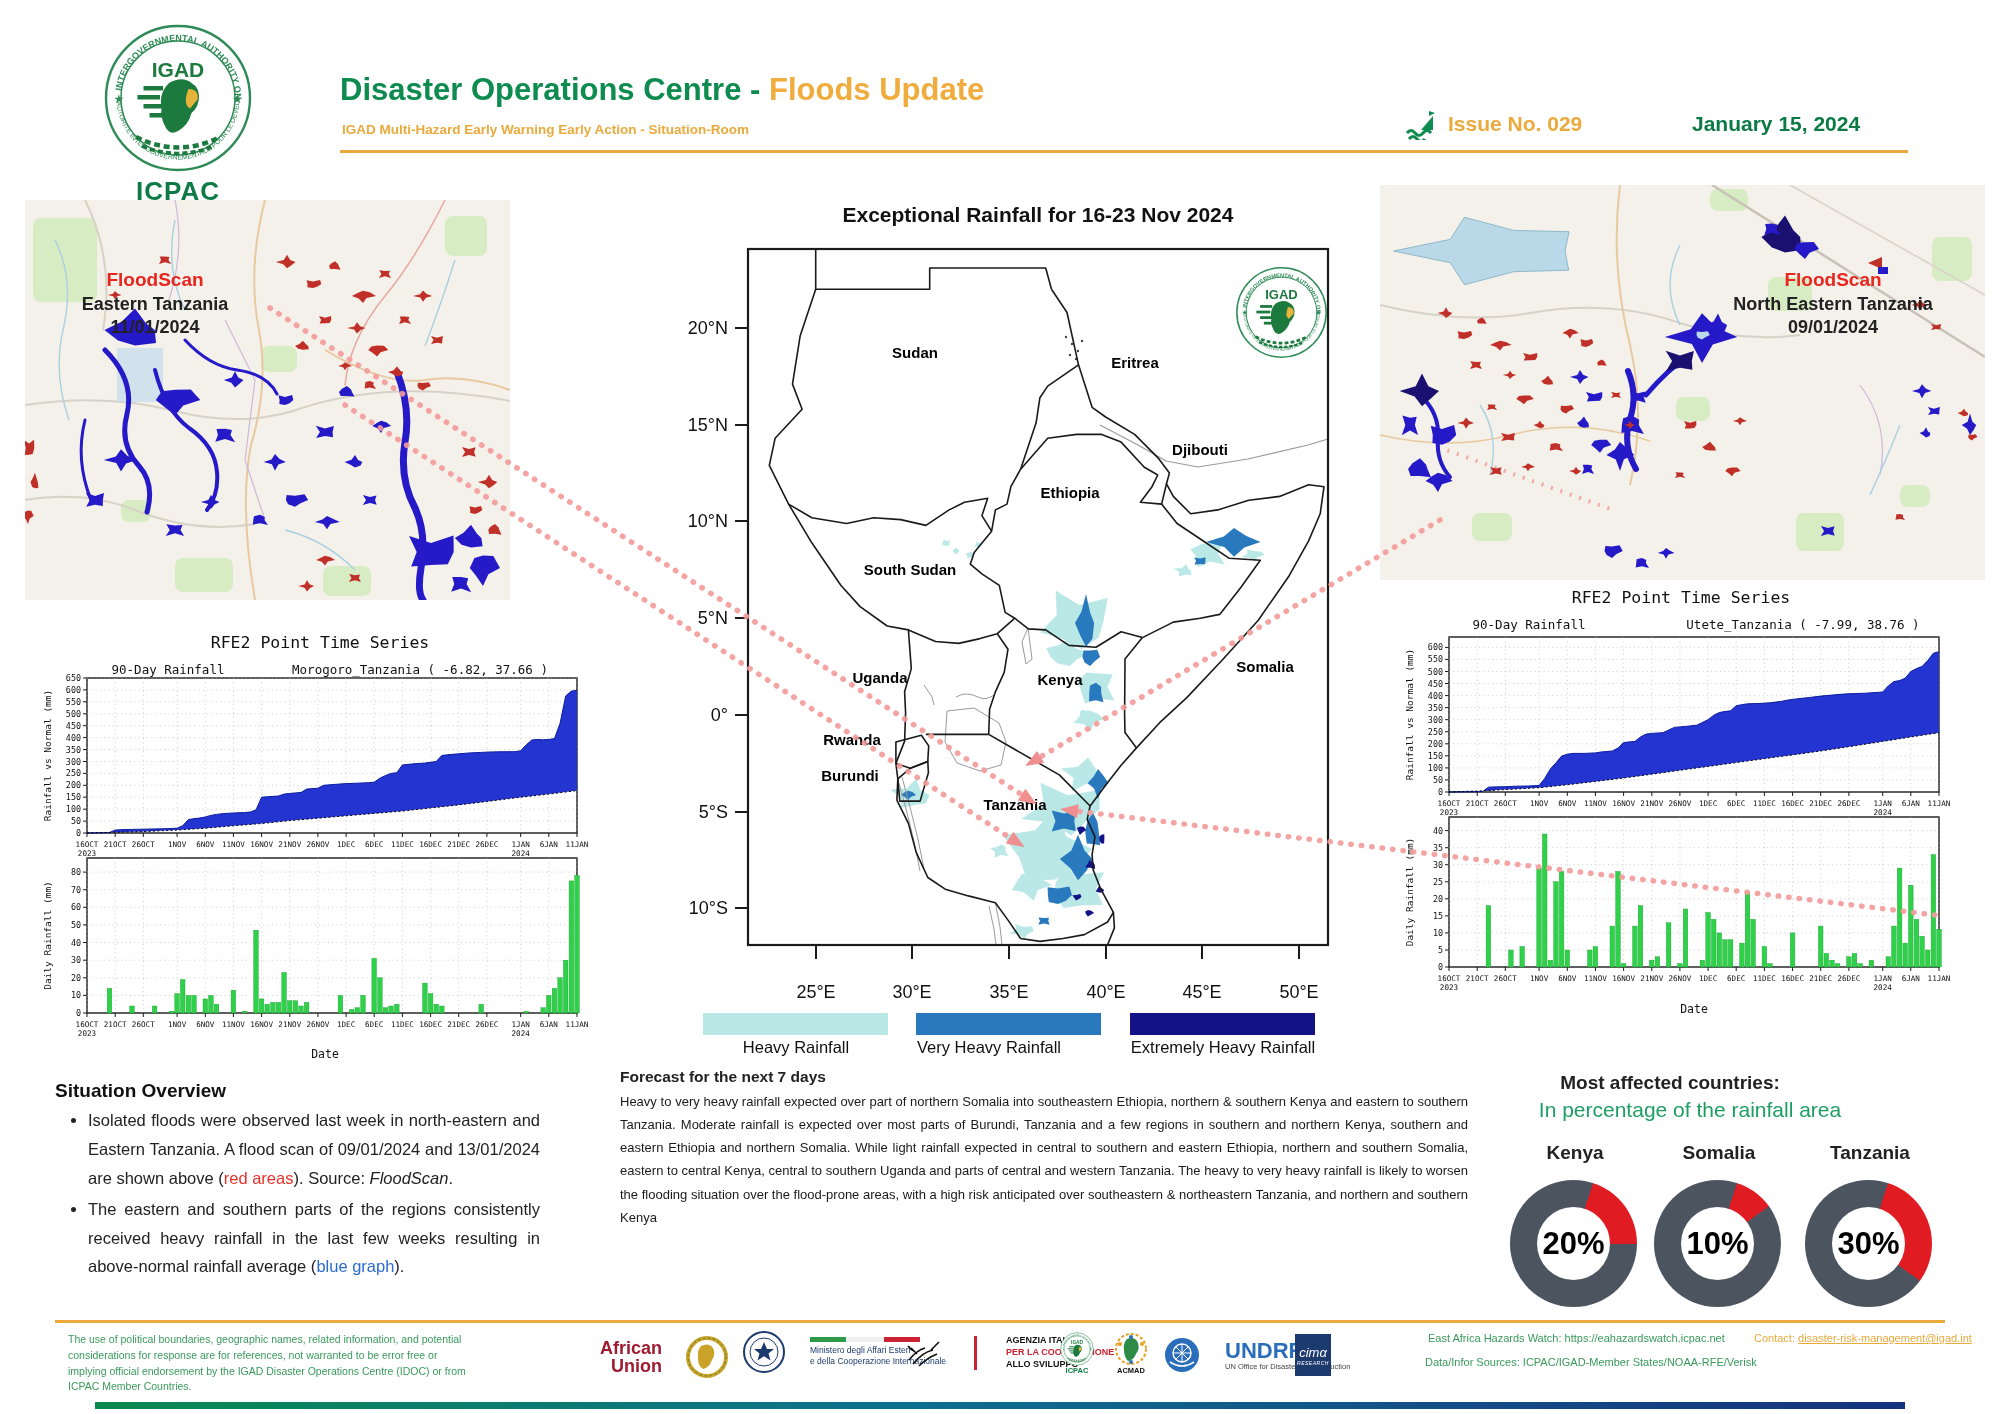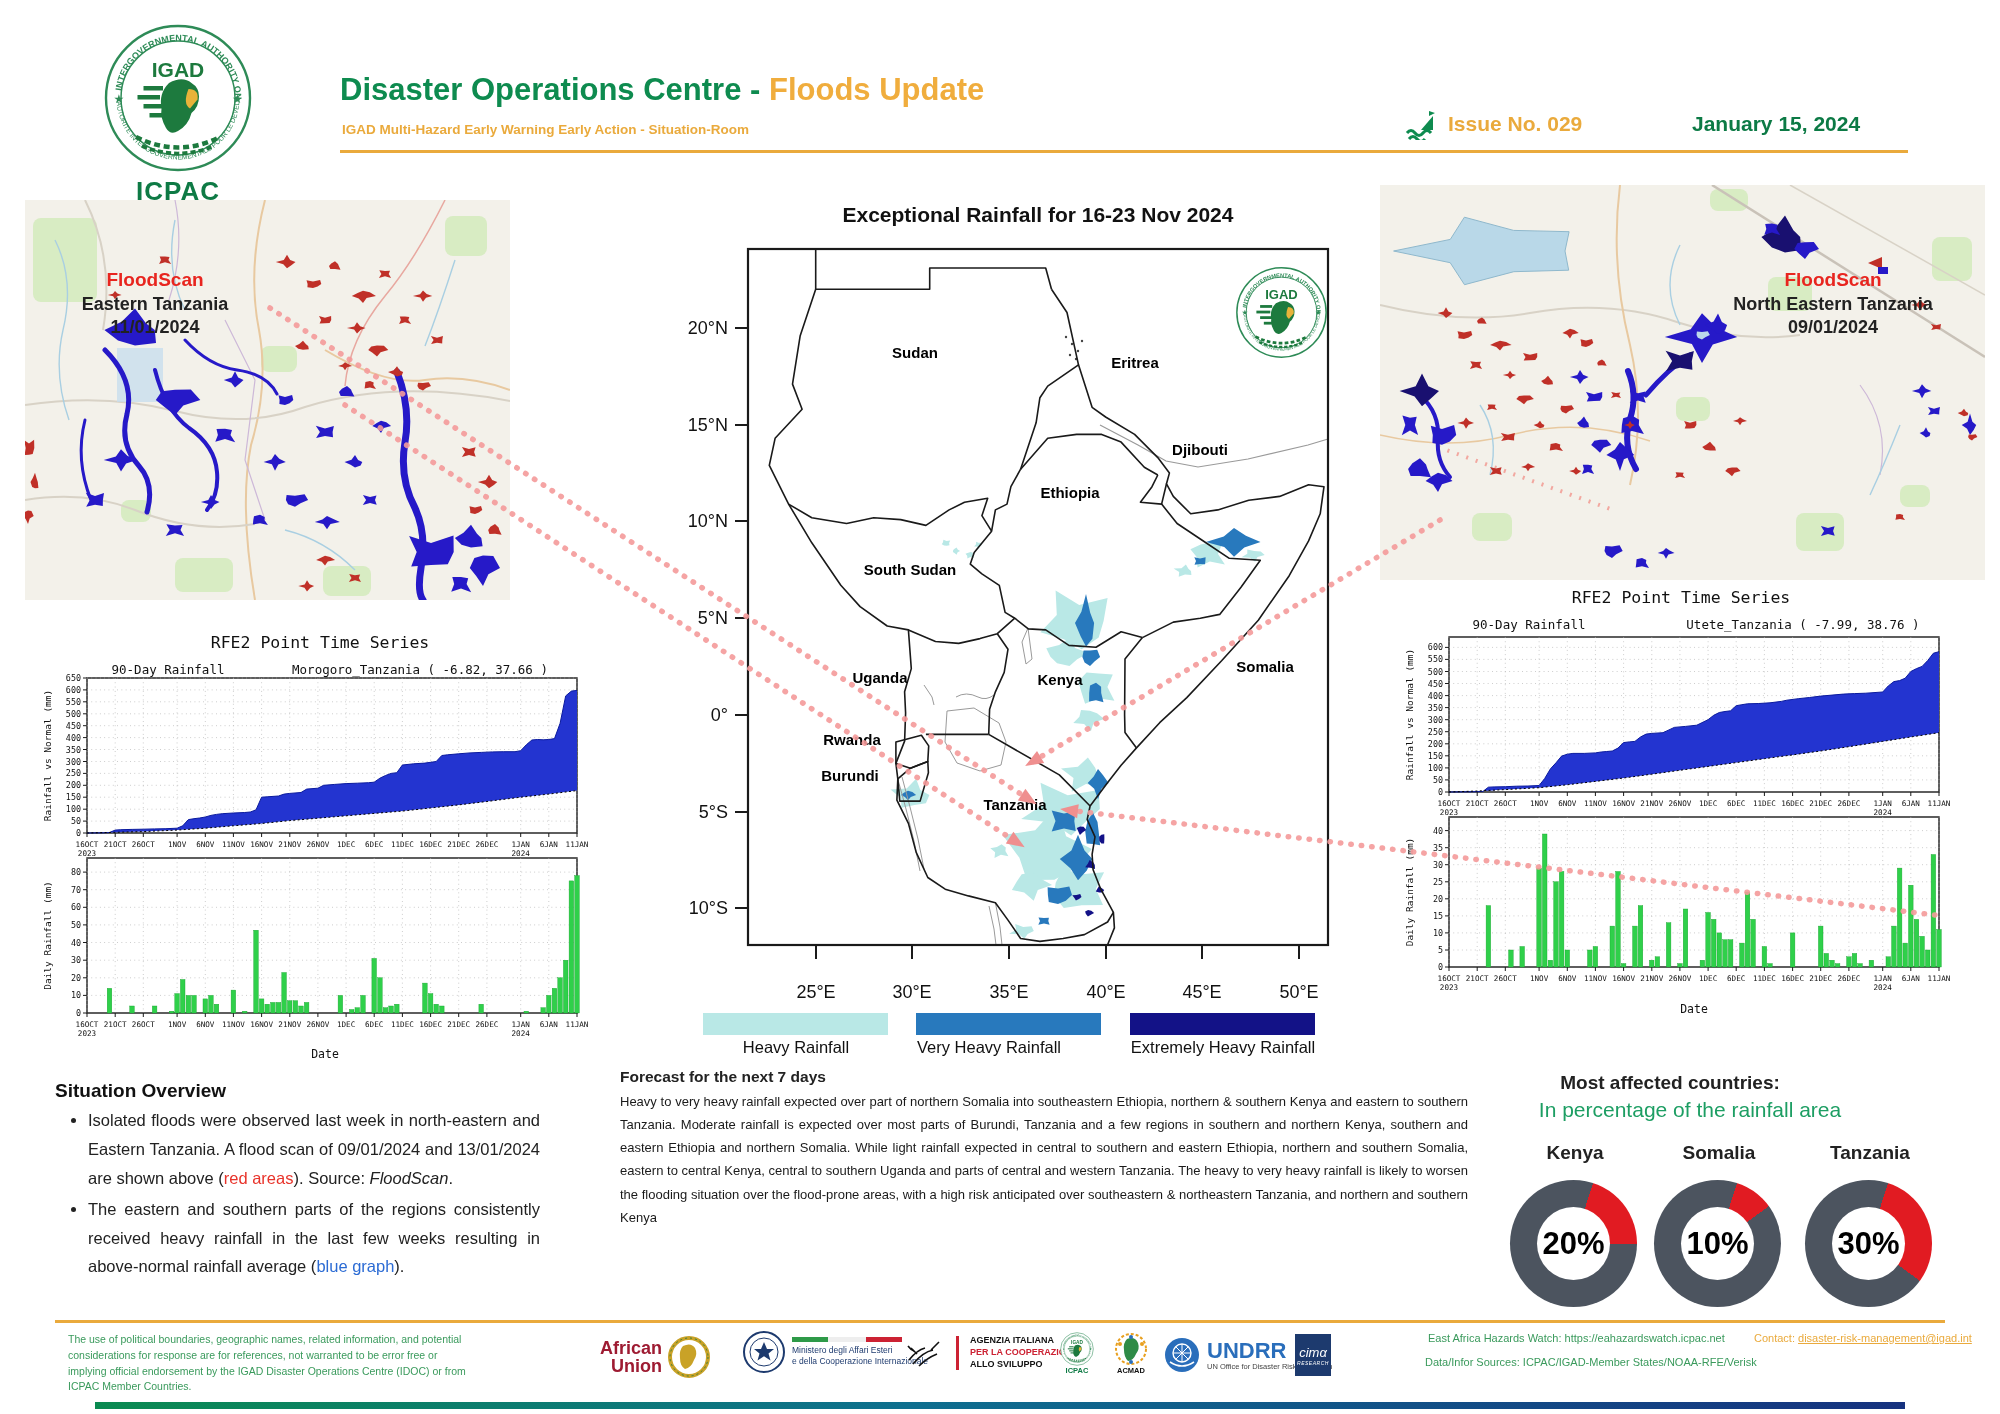--- a/index.html
+++ b/index.html
@@ -46,21 +46,21 @@
            font-size:21px;color:#1d9e63;}
   .donut-name{position:absolute;width:130px;text-align:center;font-size:19px;font-weight:bold;top:1142px;}
   .donut{position:absolute;top:1180px;width:127px;height:127px;border-radius:50%;}
   .donut::after{content:"";position:absolute;inset:27px;background:#fff;border-radius:50%;}
   .donut .pct{position:absolute;inset:0;display:flex;align-items:center;justify-content:center;
               font-size:31px;font-weight:bold;color:#000;z-index:2;}
   
   .footer-rule{position:absolute;left:55px;top:1320px;width:1890px;height:2.5px;background:#eaaa3c;}
   .disclaimer{position:absolute;left:68px;top:1332px;width:400px;font-size:10.5px;line-height:1.5;
               color:#3a9a5c;}
-  .flogo{position:absolute;display:flex;align-items:center;gap:6px;}
+  .flogo{position:absolute;display:flex;align-items:center;gap:24px;}
   .au-text{font-size:18px;font-weight:bold;color:#9e1b32;line-height:1.0;}
   .maeci-text{font-size:8.5px;color:#1d3a6e;line-height:1.35;}
   .flag-bar{width:110px;height:5px;margin-bottom:3px;
             background:linear-gradient(90deg,#2e9a48 0 33%,#eee 33% 67%,#cc2233 67% 100%);}
   .aics-text{font-size:9px;font-weight:bold;line-height:1.3;color:#111;}
   .aics-text .mid{color:#cc2233;}
   .aics-bar{width:3px;height:34px;background:#cc2233;margin:0 5px;}
   .mini-label{font-size:7.5px;font-weight:bold;text-align:center;color:#0e7a45;}
   .undrr-text{font-size:22px;font-weight:bold;color:#2a6ebb;line-height:1;}
   .undrr-sub{font-size:7.5px;color:#444;}

